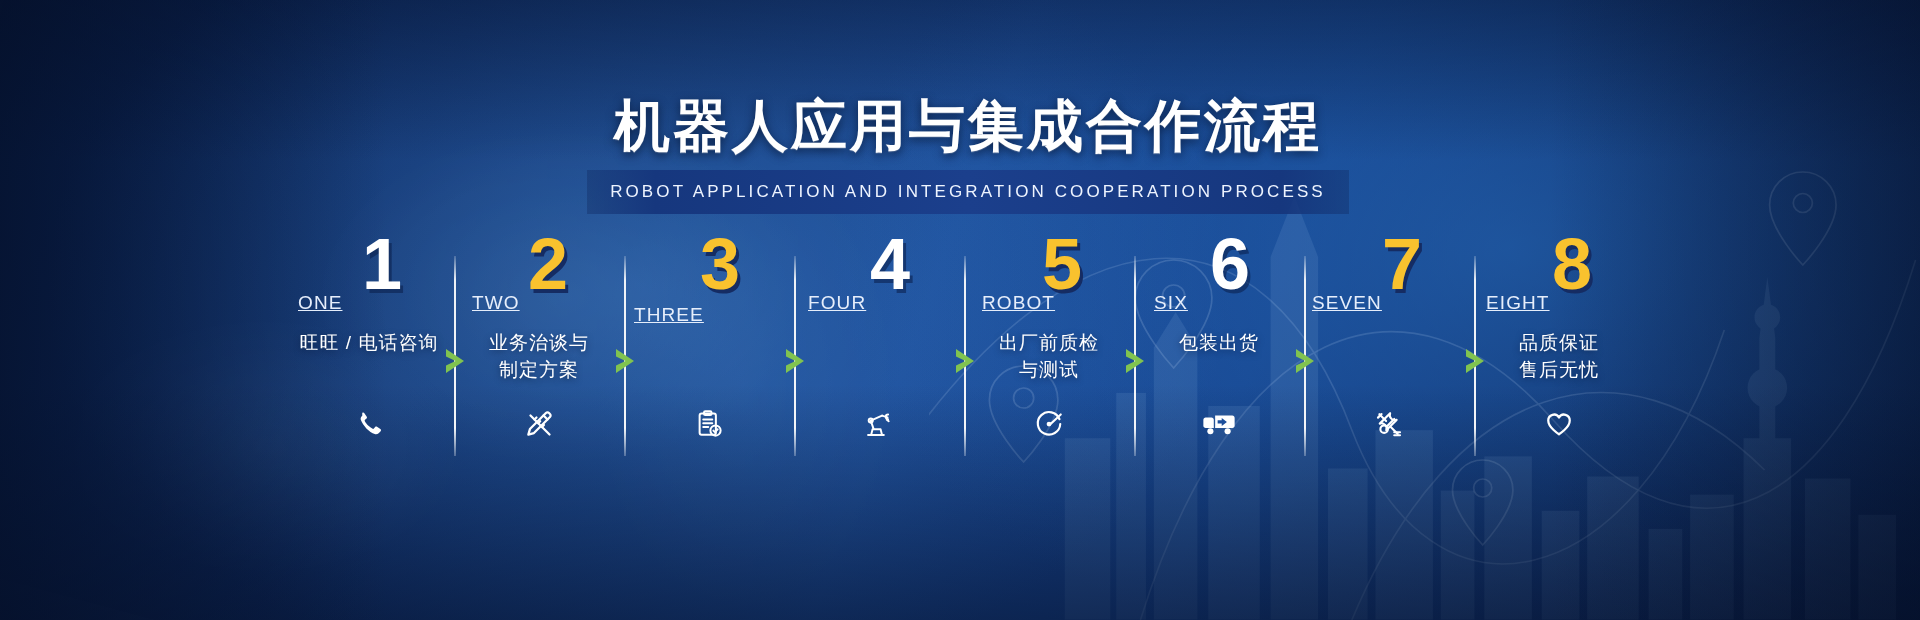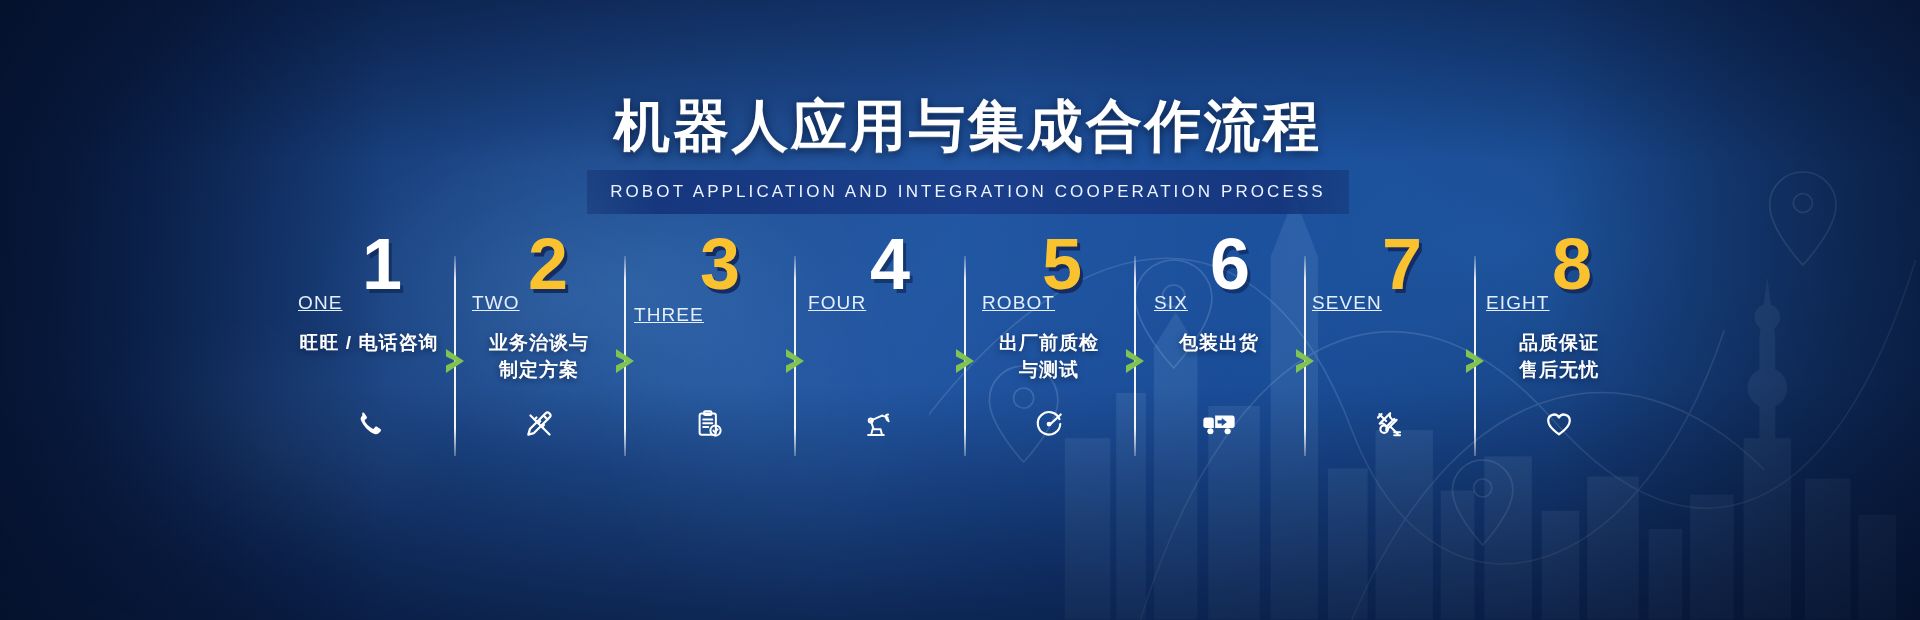--- a/index.html
+++ b/index.html
@@ -96,21 +96,21 @@
   .num.gold{color:#f9c22e;text-shadow:3px 4px 0 #152c63;}
 
   .ord{
     position:absolute;top:40px;
     font-size:19px;letter-spacing:1.1px;color:#e6eefb;font-weight:normal;white-space:nowrap;text-decoration:underline;
   }
 
   .label{
     position:absolute;top:78px;left:0;right:0;
     text-align:center;
-    font-size:19px;font-weight:bold;color:#ffffff;line-height:1.42;
+    font-size:19px;font-weight:normal;color:#ffffff;line-height:1.42;
     letter-spacing:1px;
     text-shadow:0 2px 6px rgba(6,22,54,.6);
   }
   .label .ln{display:block;}
 
   .icon{
     position:absolute;top:152px;left:0;right:0;
     display:flex;align-items:center;justify-content:center;height:40px;
   }
   .icon svg{display:block;}

